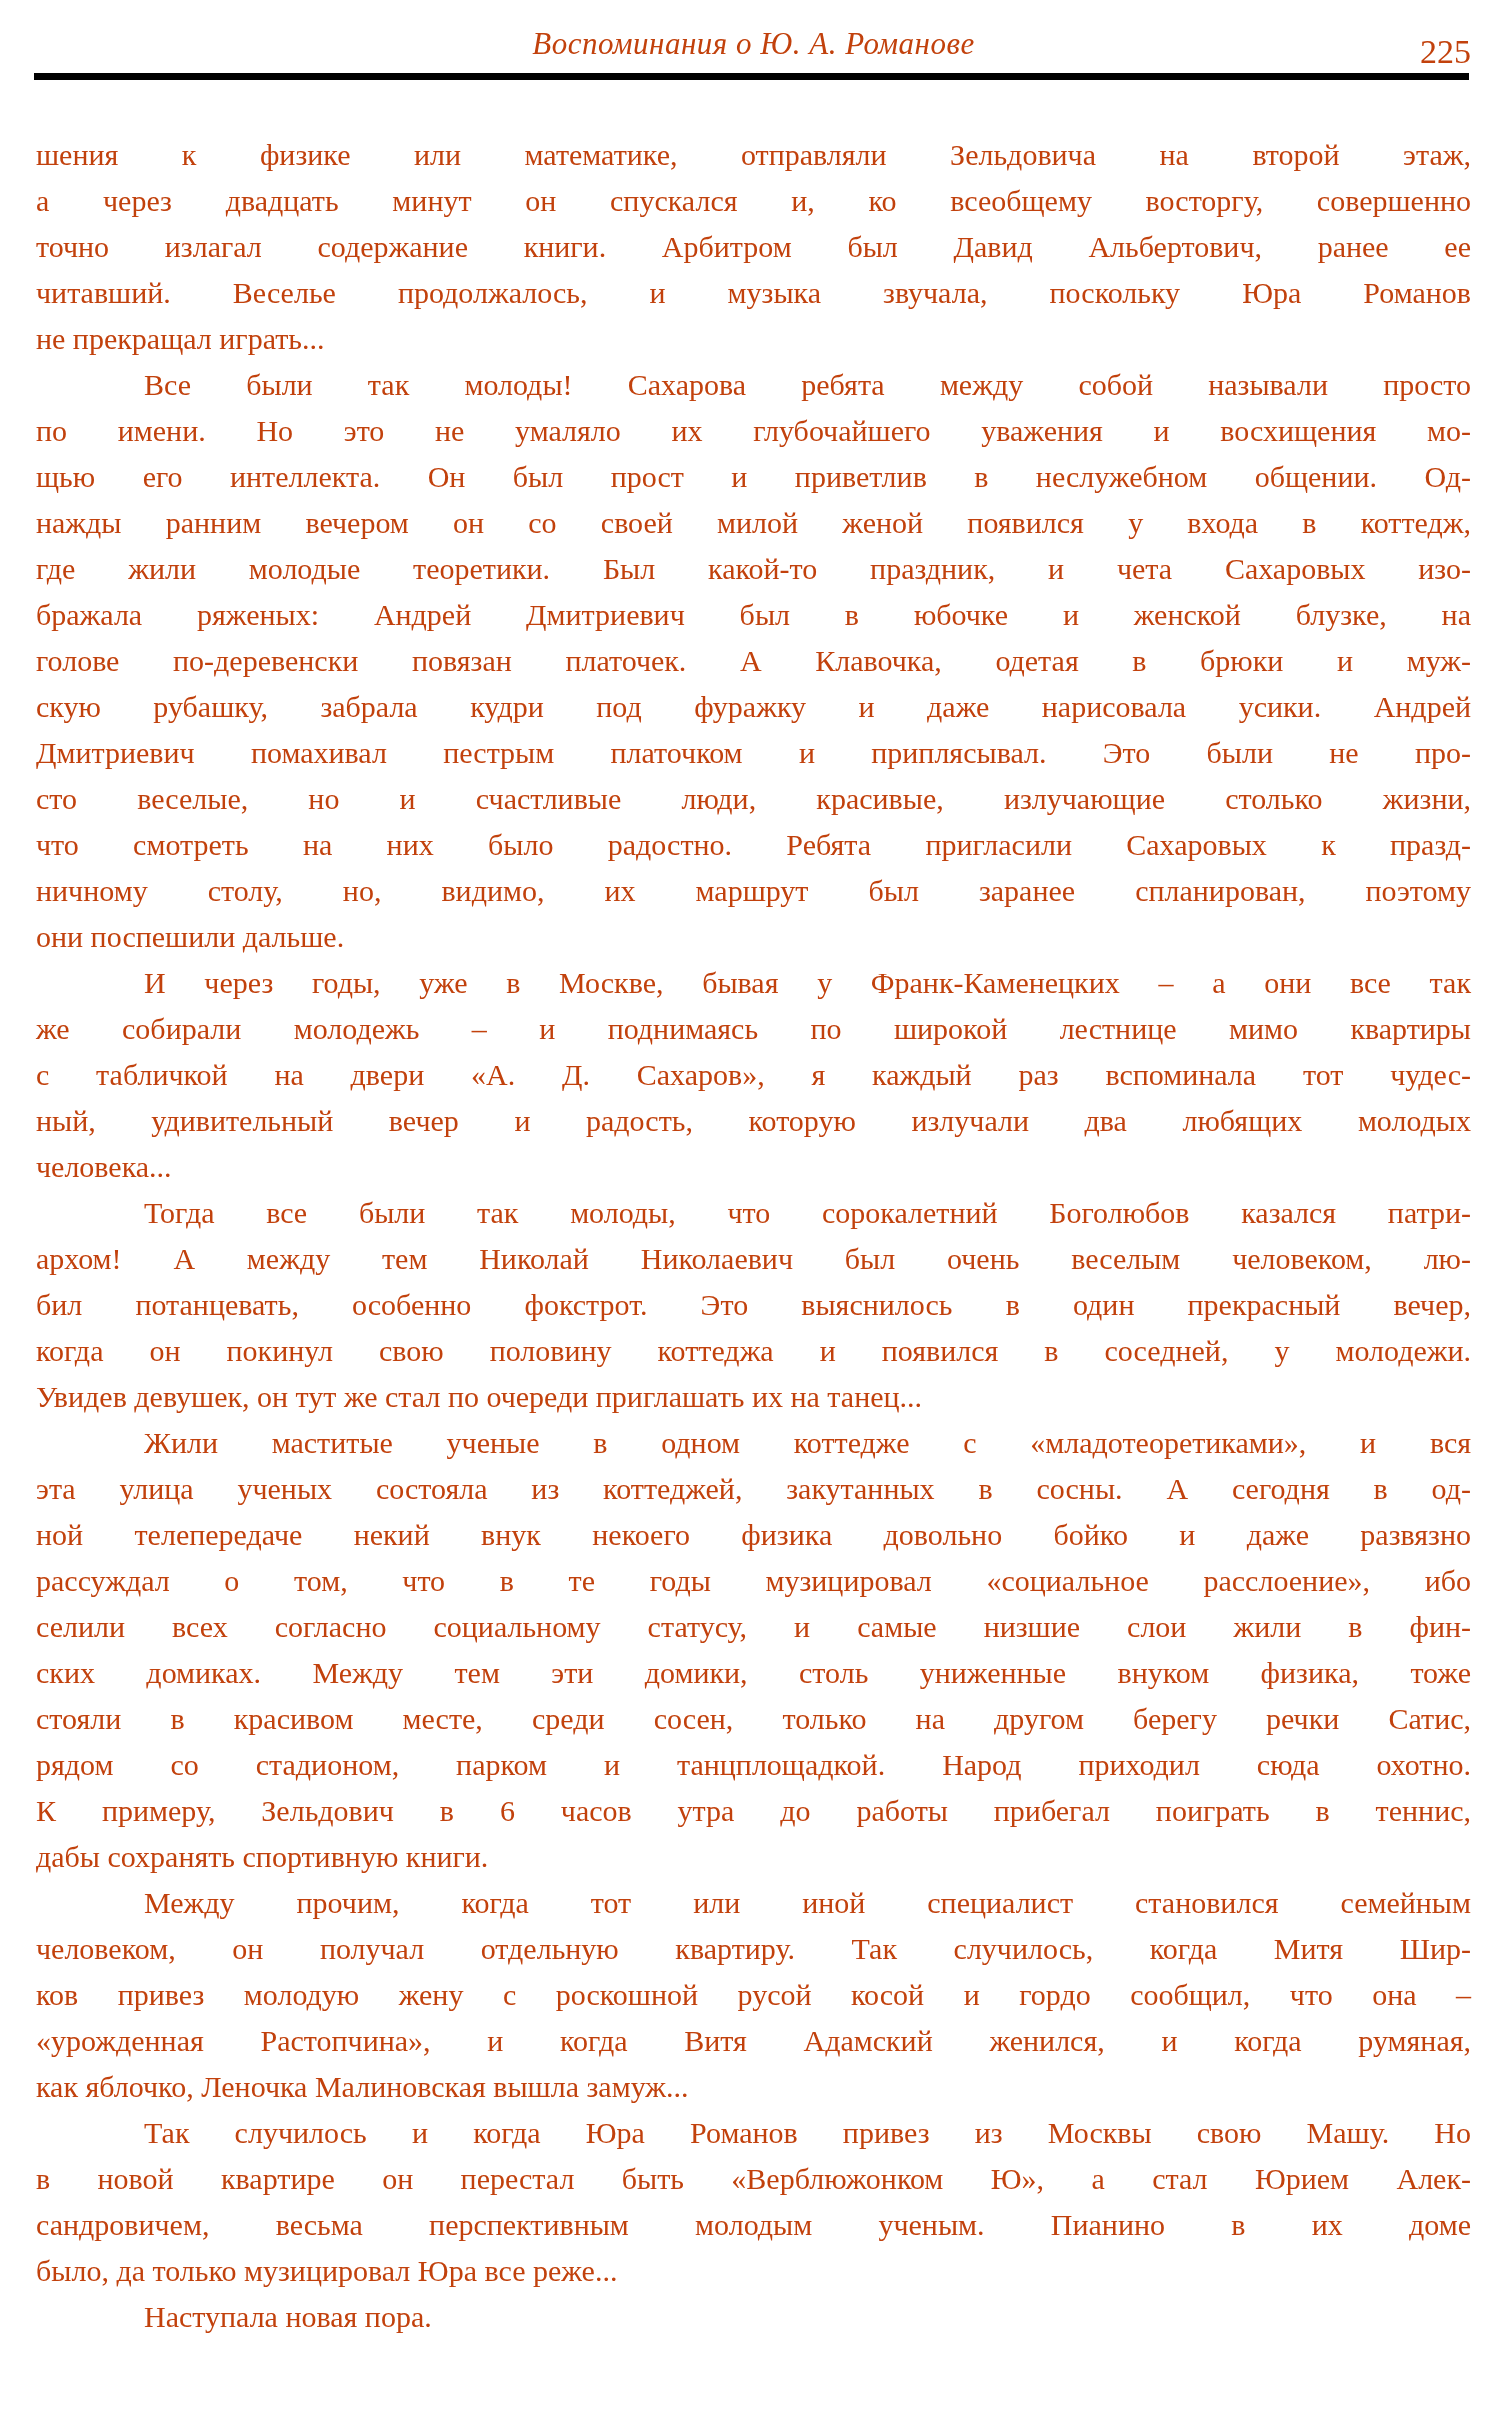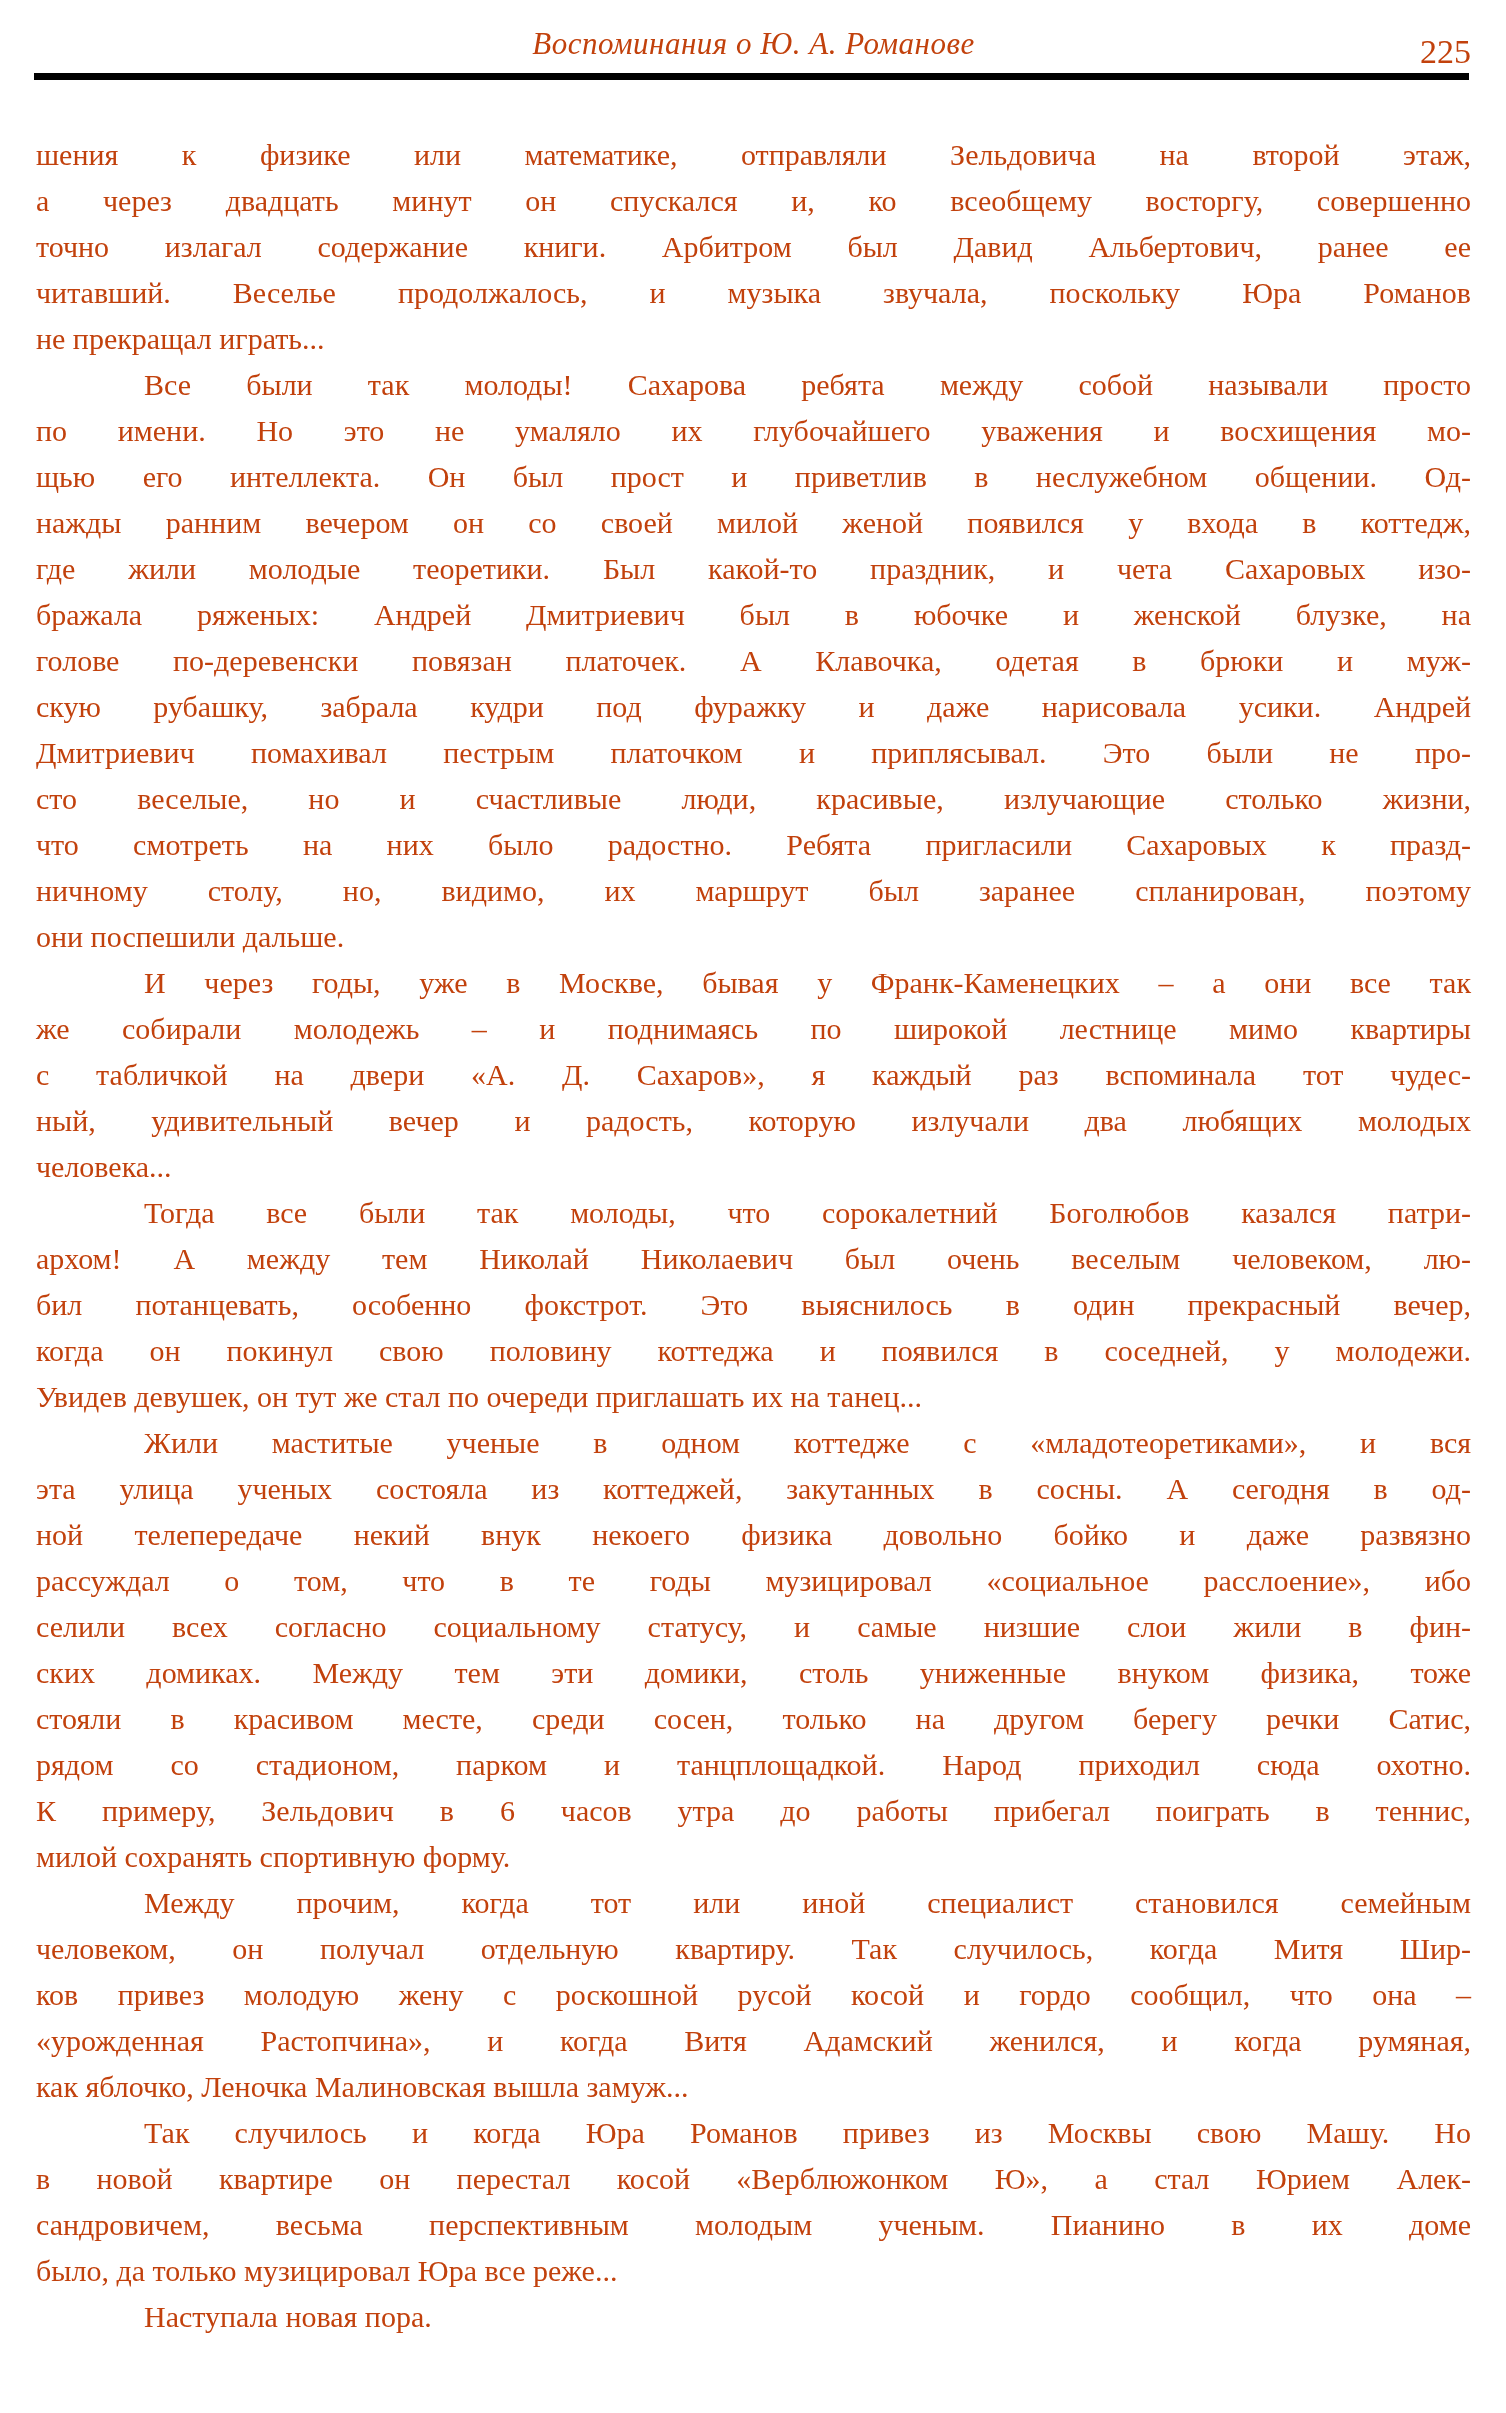--- a/index.html
+++ b/index.html
@@ -107,26 +107,26 @@
       <div class="line last">Увидев девушек, он тут же стал по очереди приглашать их на танец...</div>
       <div class="line indent">Жили маститые ученые в одном коттедже с «младотеоретиками», и вся</div>
       <div class="line">эта улица ученых состояла из коттеджей, закутанных в сосны. А сегодня в од-</div>
       <div class="line">ной телепередаче некий внук некоего физика довольно бойко и даже развязно</div>
       <div class="line">рассуждал о том, что в те годы музицировал «социальное расслоение», ибо</div>
       <div class="line">селили всех согласно социальному статусу, и самые низшие слои жили в фин-</div>
       <div class="line">ских домиках. Между тем эти домики, столь униженные внуком физика, тоже</div>
       <div class="line">стояли в красивом месте, среди сосен, только на другом берегу речки Сатис,</div>
       <div class="line">рядом со стадионом, парком и танцплощадкой. Народ приходил сюда охотно.</div>
       <div class="line">К примеру, Зельдович в 6 часов утра до работы прибегал поиграть в теннис,</div>
-      <div class="line last">милой сохранять спортивную форму.</div>
+      <div class="line last">дабы сохранять спортивную книги.</div>
       <div class="line indent">Между прочим, когда тот или иной специалист становился семейным</div>
       <div class="line">человеком, он получал отдельную квартиру. Так случилось, когда Митя Шир-</div>
       <div class="line">ков привез молодую жену с роскошной русой косой и гордо сообщил, что она –</div>
       <div class="line">«урожденная Растопчина», и когда Витя Адамский женился, и когда румяная,</div>
       <div class="line last">как яблочко, Леночка Малиновская вышла замуж...</div>
       <div class="line indent">Так случилось и когда Юра Романов привез из Москвы свою Машу. Но</div>
-      <div class="line">в новой квартире он перестал косой «Верблюжонком Ю», а стал Юрием Алек-</div>
+      <div class="line">в новой квартире он перестал быть «Верблюжонком Ю», а стал Юрием Алек-</div>
       <div class="line">сандровичем, весьма перспективным молодым ученым. Пианино в их доме</div>
       <div class="line last">было, да только музицировал Юра все реже...</div>
       <div class="line last indent">Наступала новая пора.</div>
     </div>
 </div>
 
 
 </body></html>

